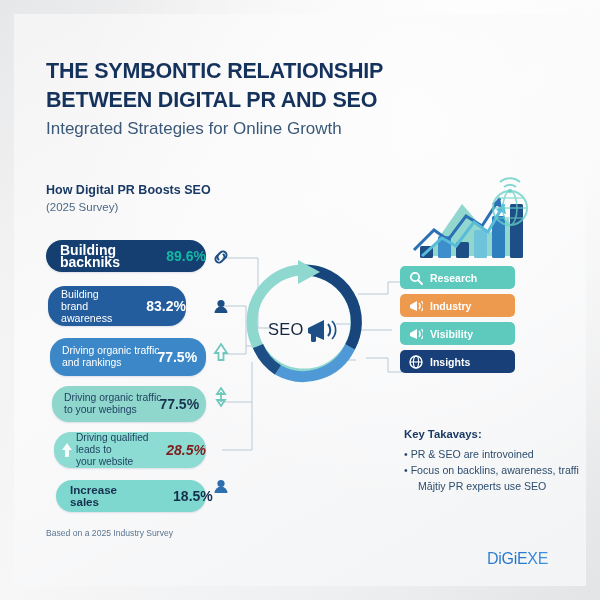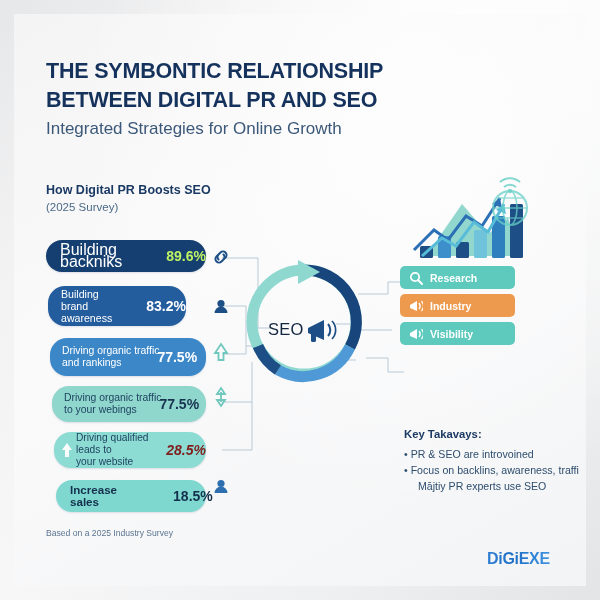--- a/index.html
+++ b/index.html
@@ -50,22 +50,22 @@
     box-shadow:0 1px 2px rgba(20,50,90,.13);
   }
   .bar .blabel{
     font-size:10.2px;line-height:12px;font-weight:bold;
     white-space:pre-line;
   }
   .bar .bval{
     font-size:14px;font-weight:bold;white-space:nowrap;
   }
   .bar.b0{left:0;top:0;width:160px;height:32px;background:#153f70;}
-  .bar.b0 .blabel{color:#ffffff;font-size:16px;margin-left:14px;font-weight:normal;}
-  .bar.b0 .bval{color:#bef264;margin-left:6px;}
+  .bar.b0 .blabel{color:#ffffff;font-size:14px;margin-left:14px;font-weight:bold;}
+  .bar.b0 .bval{color:#14b8a6;margin-left:6px;}
 
   .bar.b1{left:2px;top:46px;width:138px;height:40px;background:#245d9e;}
   .bar.b1 .blabel{color:#ffffff;margin-left:13px;font-weight:normal;font-size:10.6px;}
   .bar.b1 .bval{color:#ffffff;margin-left:11px;padding-left:8px;}
 
   .bar.b2{left:4px;top:98px;width:156px;height:38px;background:#3b87c8;}
   .bar.b2 .blabel{color:#ffffff;margin-left:12px;font-weight:normal;font-size:10.4px;}
   .bar.b2 .bval{color:#ffffff;margin-left:-2px;}
 
   .bar.b3{left:6px;top:146px;width:154px;height:36px;background:#8fd6cd;}
@@ -114,21 +114,21 @@
     font-size:10.6px;color:#2d4d6e;line-height:16px;
     white-space:nowrap;
   }
   .kt-sub{
     font-size:10.6px;color:#2d4d6e;line-height:16px;margin-left:14px;white-space:nowrap;
   }
 
   
   .logo{
     position:absolute;left:487px;top:550px;
-    font-size:16px;font-weight:bold;letter-spacing:-0.3px;
+    font-size:16px;font-weight:normal;letter-spacing:-0.3px;
     background:linear-gradient(90deg,#2f7fd4 0%,#1f6fc6 40%,#3f93e0 100%);
     -webkit-background-clip:text;background-clip:text;color:transparent;text-align:right;
   }
 </style>
 </head>
 <body>
 
 <div class="poster">
   <div class="inner"></div>
 
@@ -291,20 +291,30 @@
       <span class="picon">
         <svg width="15" height="14">
             <path d="M1 6 L8 2 V12 L1 9 Z" fill="#ffffff"></path>
             <path d="M10 4 a5 5 0 0 1 0 6" fill="none" stroke="#ffffff" stroke-width="1.4"></path>
             <path d="M12.5 2 a8 8 0 0 1 0 10" fill="none" stroke="#ffffff" stroke-width="1.2"></path>
           </svg>
       </span>
       <span class="plabel">Visibility</span>
     </div>
 
+    <div class="pill" style="background:#183f77">
+      <span class="picon">
+        <svg width="14" height="14">
+            <circle cx="7" cy="7" r="6" fill="none" stroke="#ffffff" stroke-width="1.4"></circle>
+            <ellipse cx="7" cy="7" rx="2.6" ry="6" fill="none" stroke="#ffffff" stroke-width="1.1"></ellipse>
+            <line x1="1" y1="7" x2="13" y2="7" stroke="#ffffff" stroke-width="1.1"></line>
+          </svg>
+      </span>
+      <span class="plabel">Insights</span>
+    </div>
   </div>
 
   <div class="kt-title">Key Takavays:</div>
   <div class="kt-list">
     <div class="kt-item">• PR &amp; SEO are introvoined</div>
     <div class="kt-item">• Focus on backlins, awareness, traffi</div>
     <div class="kt-sub">Mājtiy PR experts use SEO</div>
   </div>
 
   <div class="logo">DiGiEXE</div>

